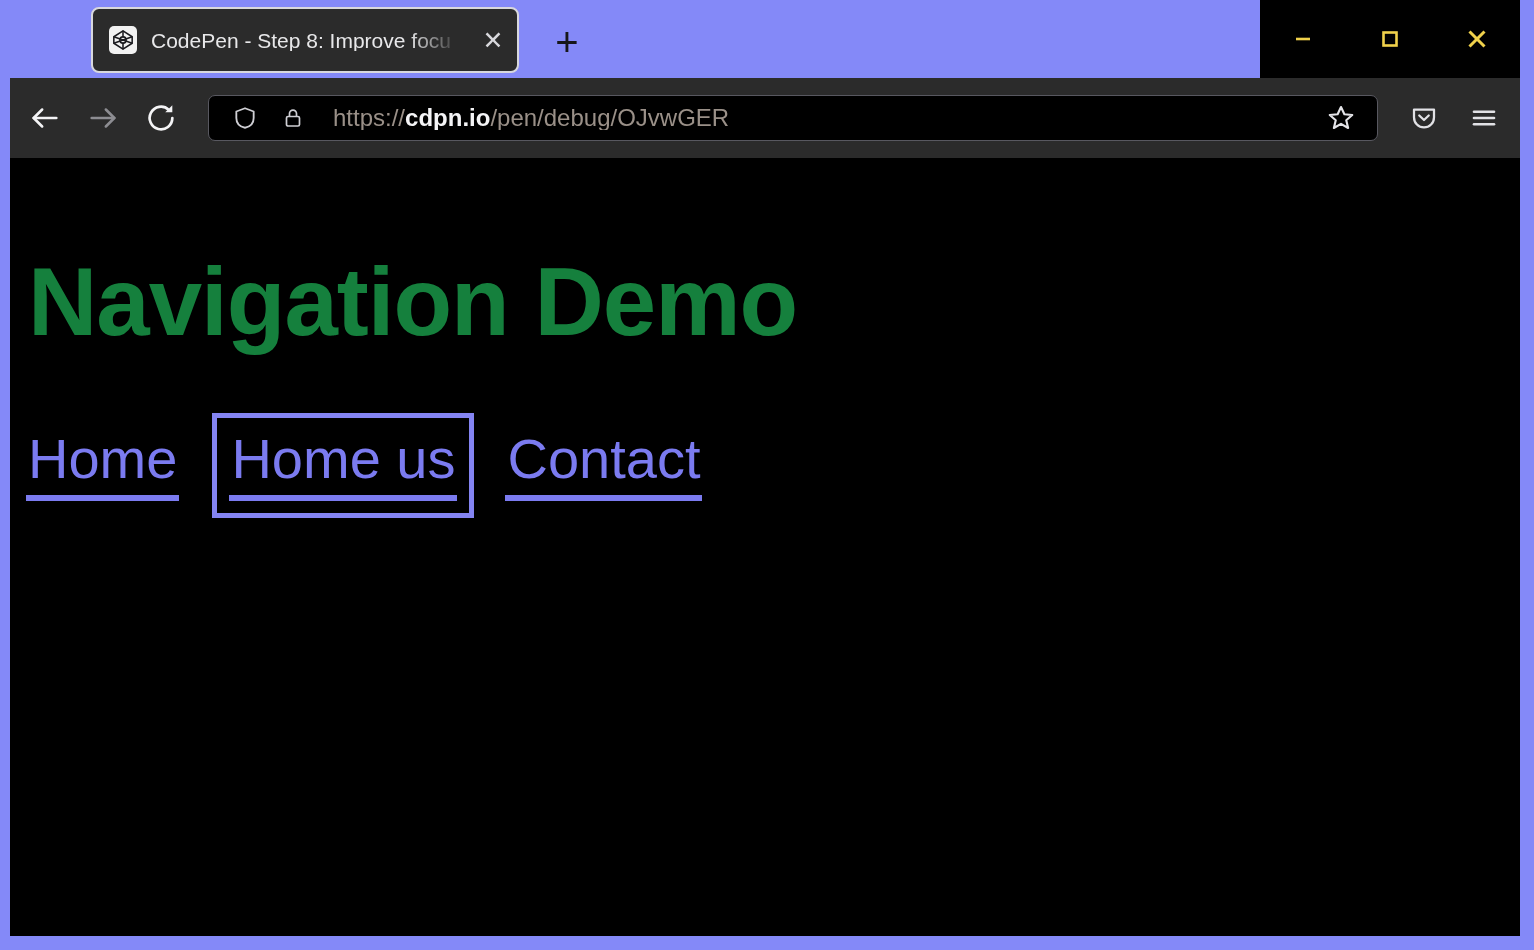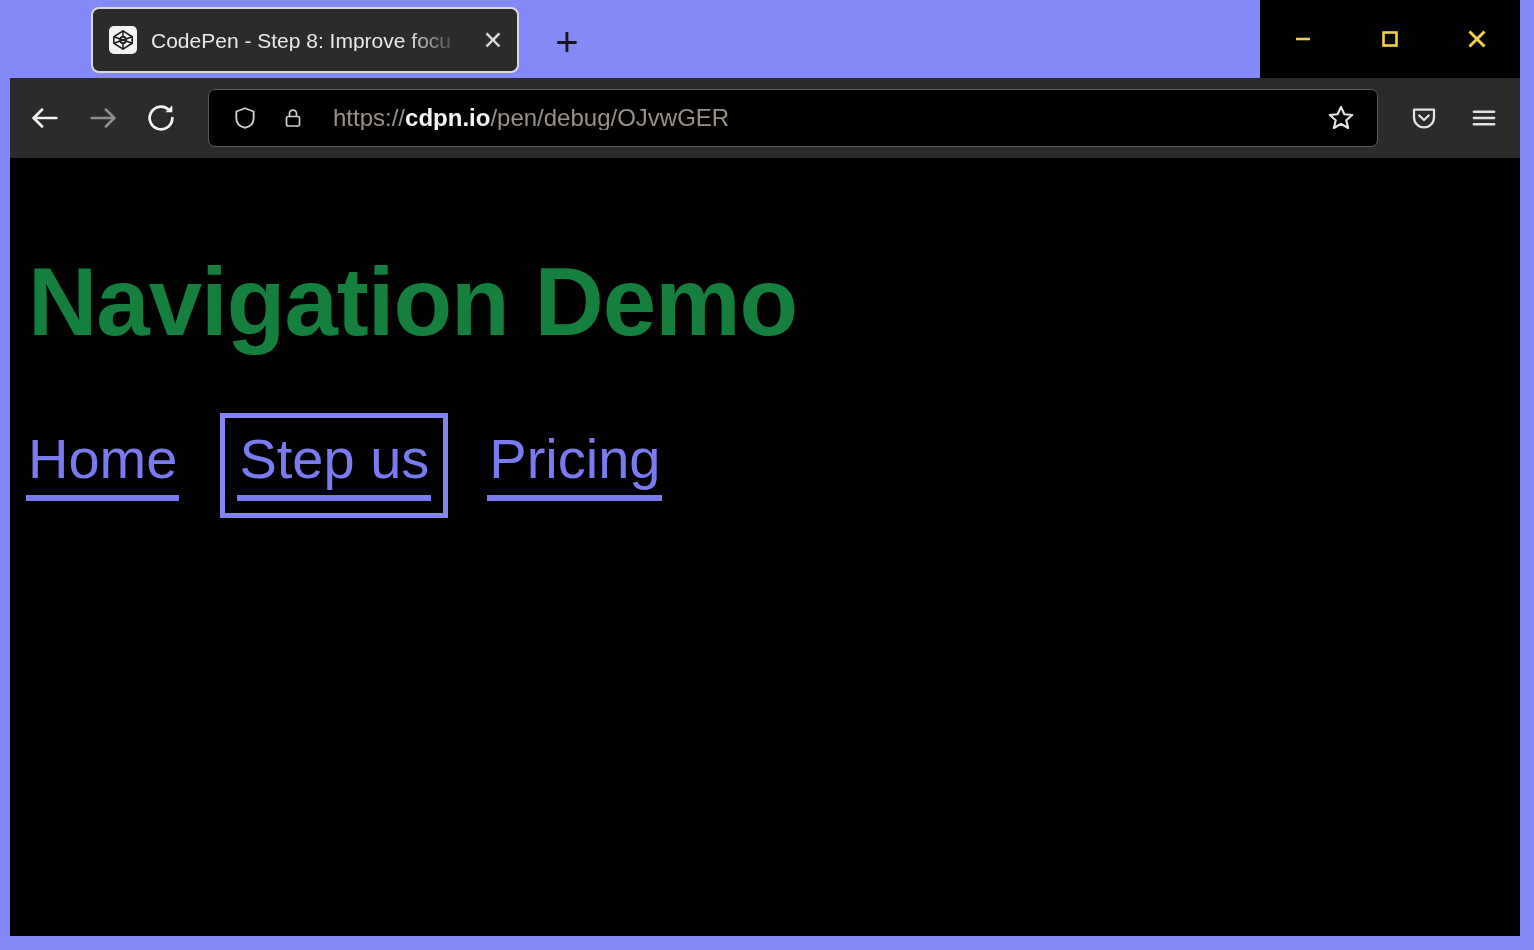--- a/index.html
+++ b/index.html
@@ -140,21 +140,21 @@
     justify-content: center;
     flex: 0 0 58px;
     color: #f4f4f6;
   }
   .nav-btn.disabled { color: #8d8d92; }
   .nav-btn svg { display: block; }
 
   
   .url-bar {
     flex: 1 1 auto;
-    height: 58px;
+    height: 46px;
     margin: 0 16px 0 18px;
     background: #000;
     border: 1px solid #585860;
     border-radius: 7px;
     display: flex;
     align-items: center;
     padding: 0 14px 0 18px;
     min-width: 0;
   }
   .url-icon {
@@ -216,21 +216,21 @@
     font-size: 96px;
     line-height: 1;
     letter-spacing: -1px;
     margin: 96px 0 0 18px;
   }
 
   .nav-links {
     margin: 80px 0 0 16px;
     display: flex;
     align-items: flex-start;
-    gap: 12px;
+    gap: 4px;
   }
 
   .nav-link {
     display: inline-block;
     font-size: 56px;
     line-height: 1.05;
     color: #7b7bf0;
     text-decoration: none;
     border-bottom: 6px solid #7b7bf0;
     padding: 0 2px 6px 2px;
@@ -359,17 +359,17 @@
       </div>
     </div>
   </div>
 
   <div class="viewport">
 
     <h1 class="page-heading">Navigation Demo</h1>
 
     <nav class="nav-links">
       <a class="nav-link" href="#">Home</a>
-      <a class="nav-link focused" href="#">Step us</a>
-      <a class="nav-link" href="#">Pricing</a>
+      <a class="nav-link focused" href="#">Home us</a>
+      <a class="nav-link" href="#">Contact</a>
     </nav>
   </div>
 </div>
 
 </body></html>

